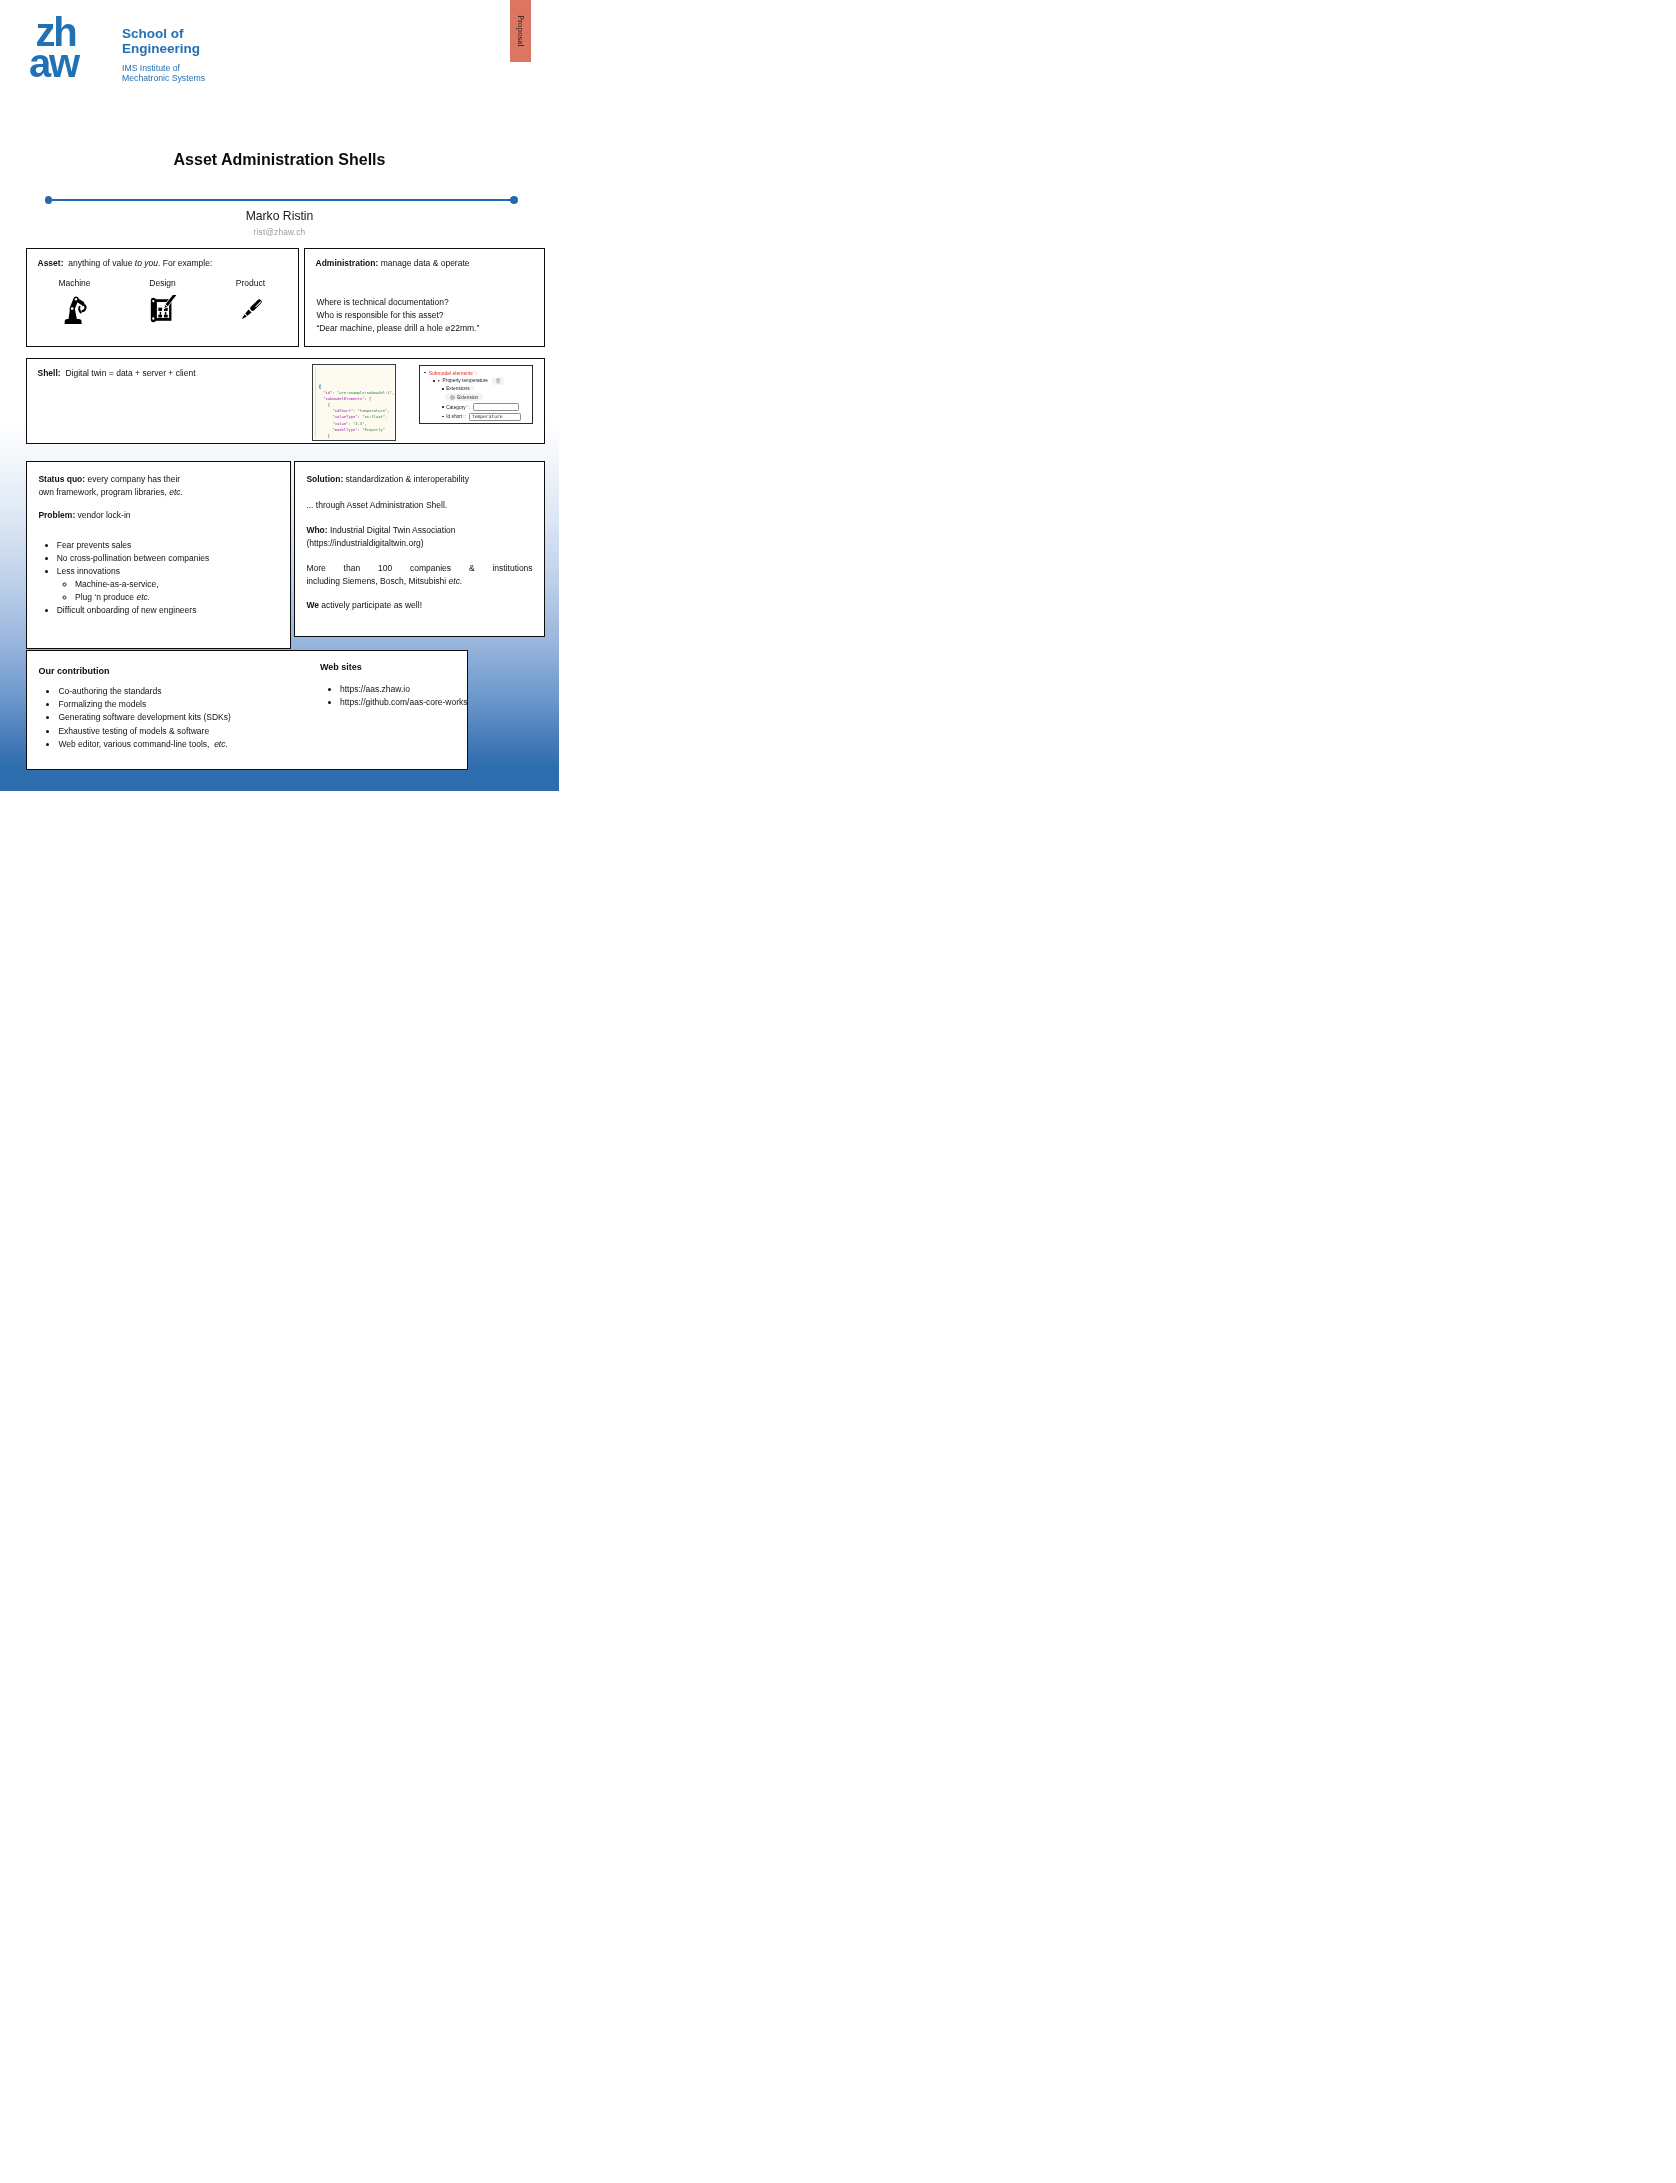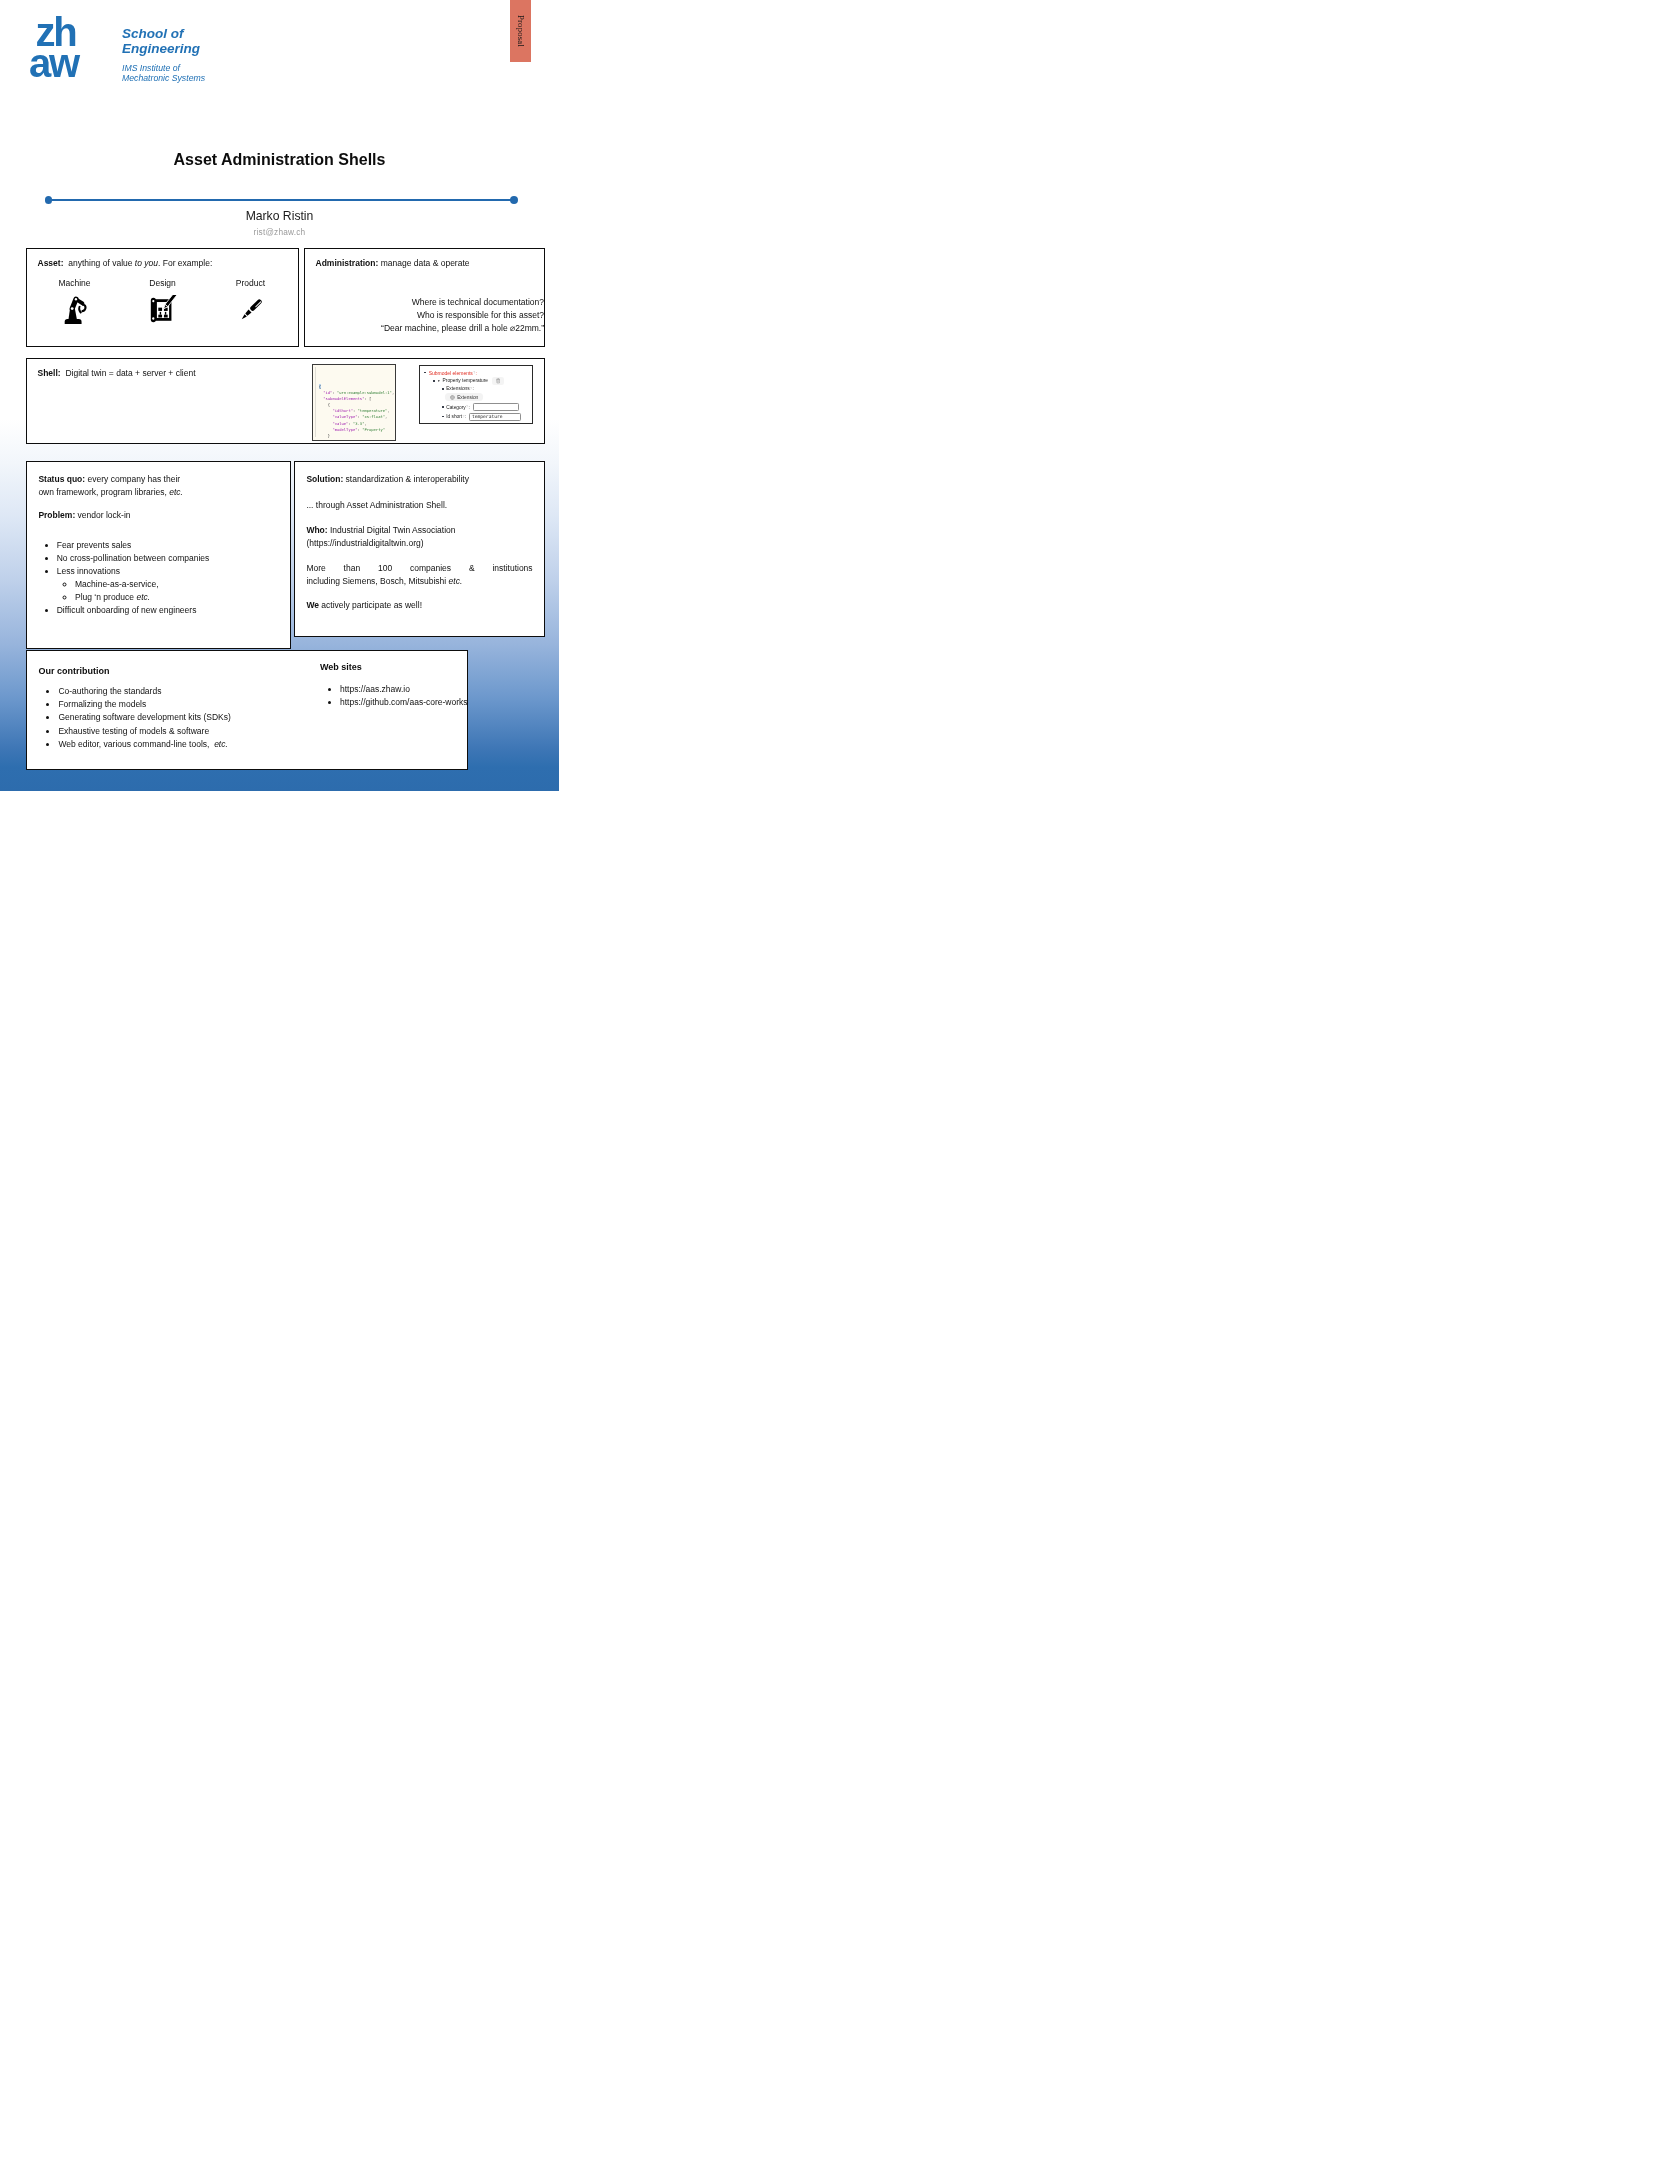--- a/index.html
+++ b/index.html
@@ -11,21 +11,21 @@
       #ffffff 0%, #ffffff 53%, #f2f6fb 58.5%, #dde7f5 65.5%, #bed0ea 73.5%,
       #97b4dc 81.5%, #6e99cd 88%, #3f77b6 94.5%, #2e6eaf 97%, #2d6cad 100%);
   }
 
   
   .logo { position:absolute; left:29px; top:16.6px; width:245px; height:79px; }
   .wordmark { position:absolute; left:0; top:0; width:70px; color:#2171b5;
     font-weight:bold; font-size:40px; line-height:0.78; letter-spacing:-2.2px; }
   .wm-zh { display:block; margin-left:6.5px; }
   .wm-aw { display:block; }
-  .logo-text { position:absolute; left:93px; top:9.6px; color:#2171b5;font-style:italic; }
+  .logo-text { position:absolute; left:93px; top:9.6px; color:#2171b5; }
   .school { font-size:13.5px; font-weight:bold; line-height:15.3px; }
   .institute { font-size:8.7px; line-height:10.5px; margin-top:6.1px; }
 
   
   .proposal-tab { position:absolute; left:510px; top:0; width:21.4px; height:62px;
     display:flex; align-items:center; justify-content:center; }
   .proposal-tab span { writing-mode:vertical-rl; font-family:"Liberation Serif", serif;
     font-size:8.7px; color:#161616; letter-spacing:0.2px; }
 
   
@@ -50,21 +50,21 @@
   .box-title { margin:8.7px 0 0 10.5px; font-size:8.5px; line-height:11.4px; }
   b.seg { font-weight:bold; } i.seg { font-style:italic; }
 
   
   .examples { display:flex; justify-content:space-around; margin-top:8.7px; padding:0 3.5px; }
   .example { text-align:center; width:74px; }
   .example .ex-label { font-size:8.5px; }
   .example svg { margin-top:7px; width:30px; height:30px; }
 
   
-  .admin-lines { margin:27px 0 0 11.4px; font-size:8.5px; line-height:13px;text-align:right; }
+  .admin-lines { margin:27px 0 0 11.4px; font-size:8.5px; line-height:13px; }
 
   
   .code-snippet { position:absolute; left:285px; top:4.8px; width:84px; height:77px;
     background:#fdfaf0; border:0.9px solid #3a3a3a; overflow:hidden;
     font-family:"DejaVu Sans Mono", monospace; font-size:3.8px; line-height:6.1px;
     color:#333; white-space:pre; padding:0.9px 0.9px 0 5.7px; }
   .code-snippet .gutter { position:absolute; left:1.7px; top:2.6px; bottom:2.6px; width:2.2px;
     border-left:0.4px solid #e0ded6; }
   .code-line { height:6.1px; }
   .tk-k { color:#a121af; } .tk-v { color:#2e7d32; } .tk-p { color:#333; }

